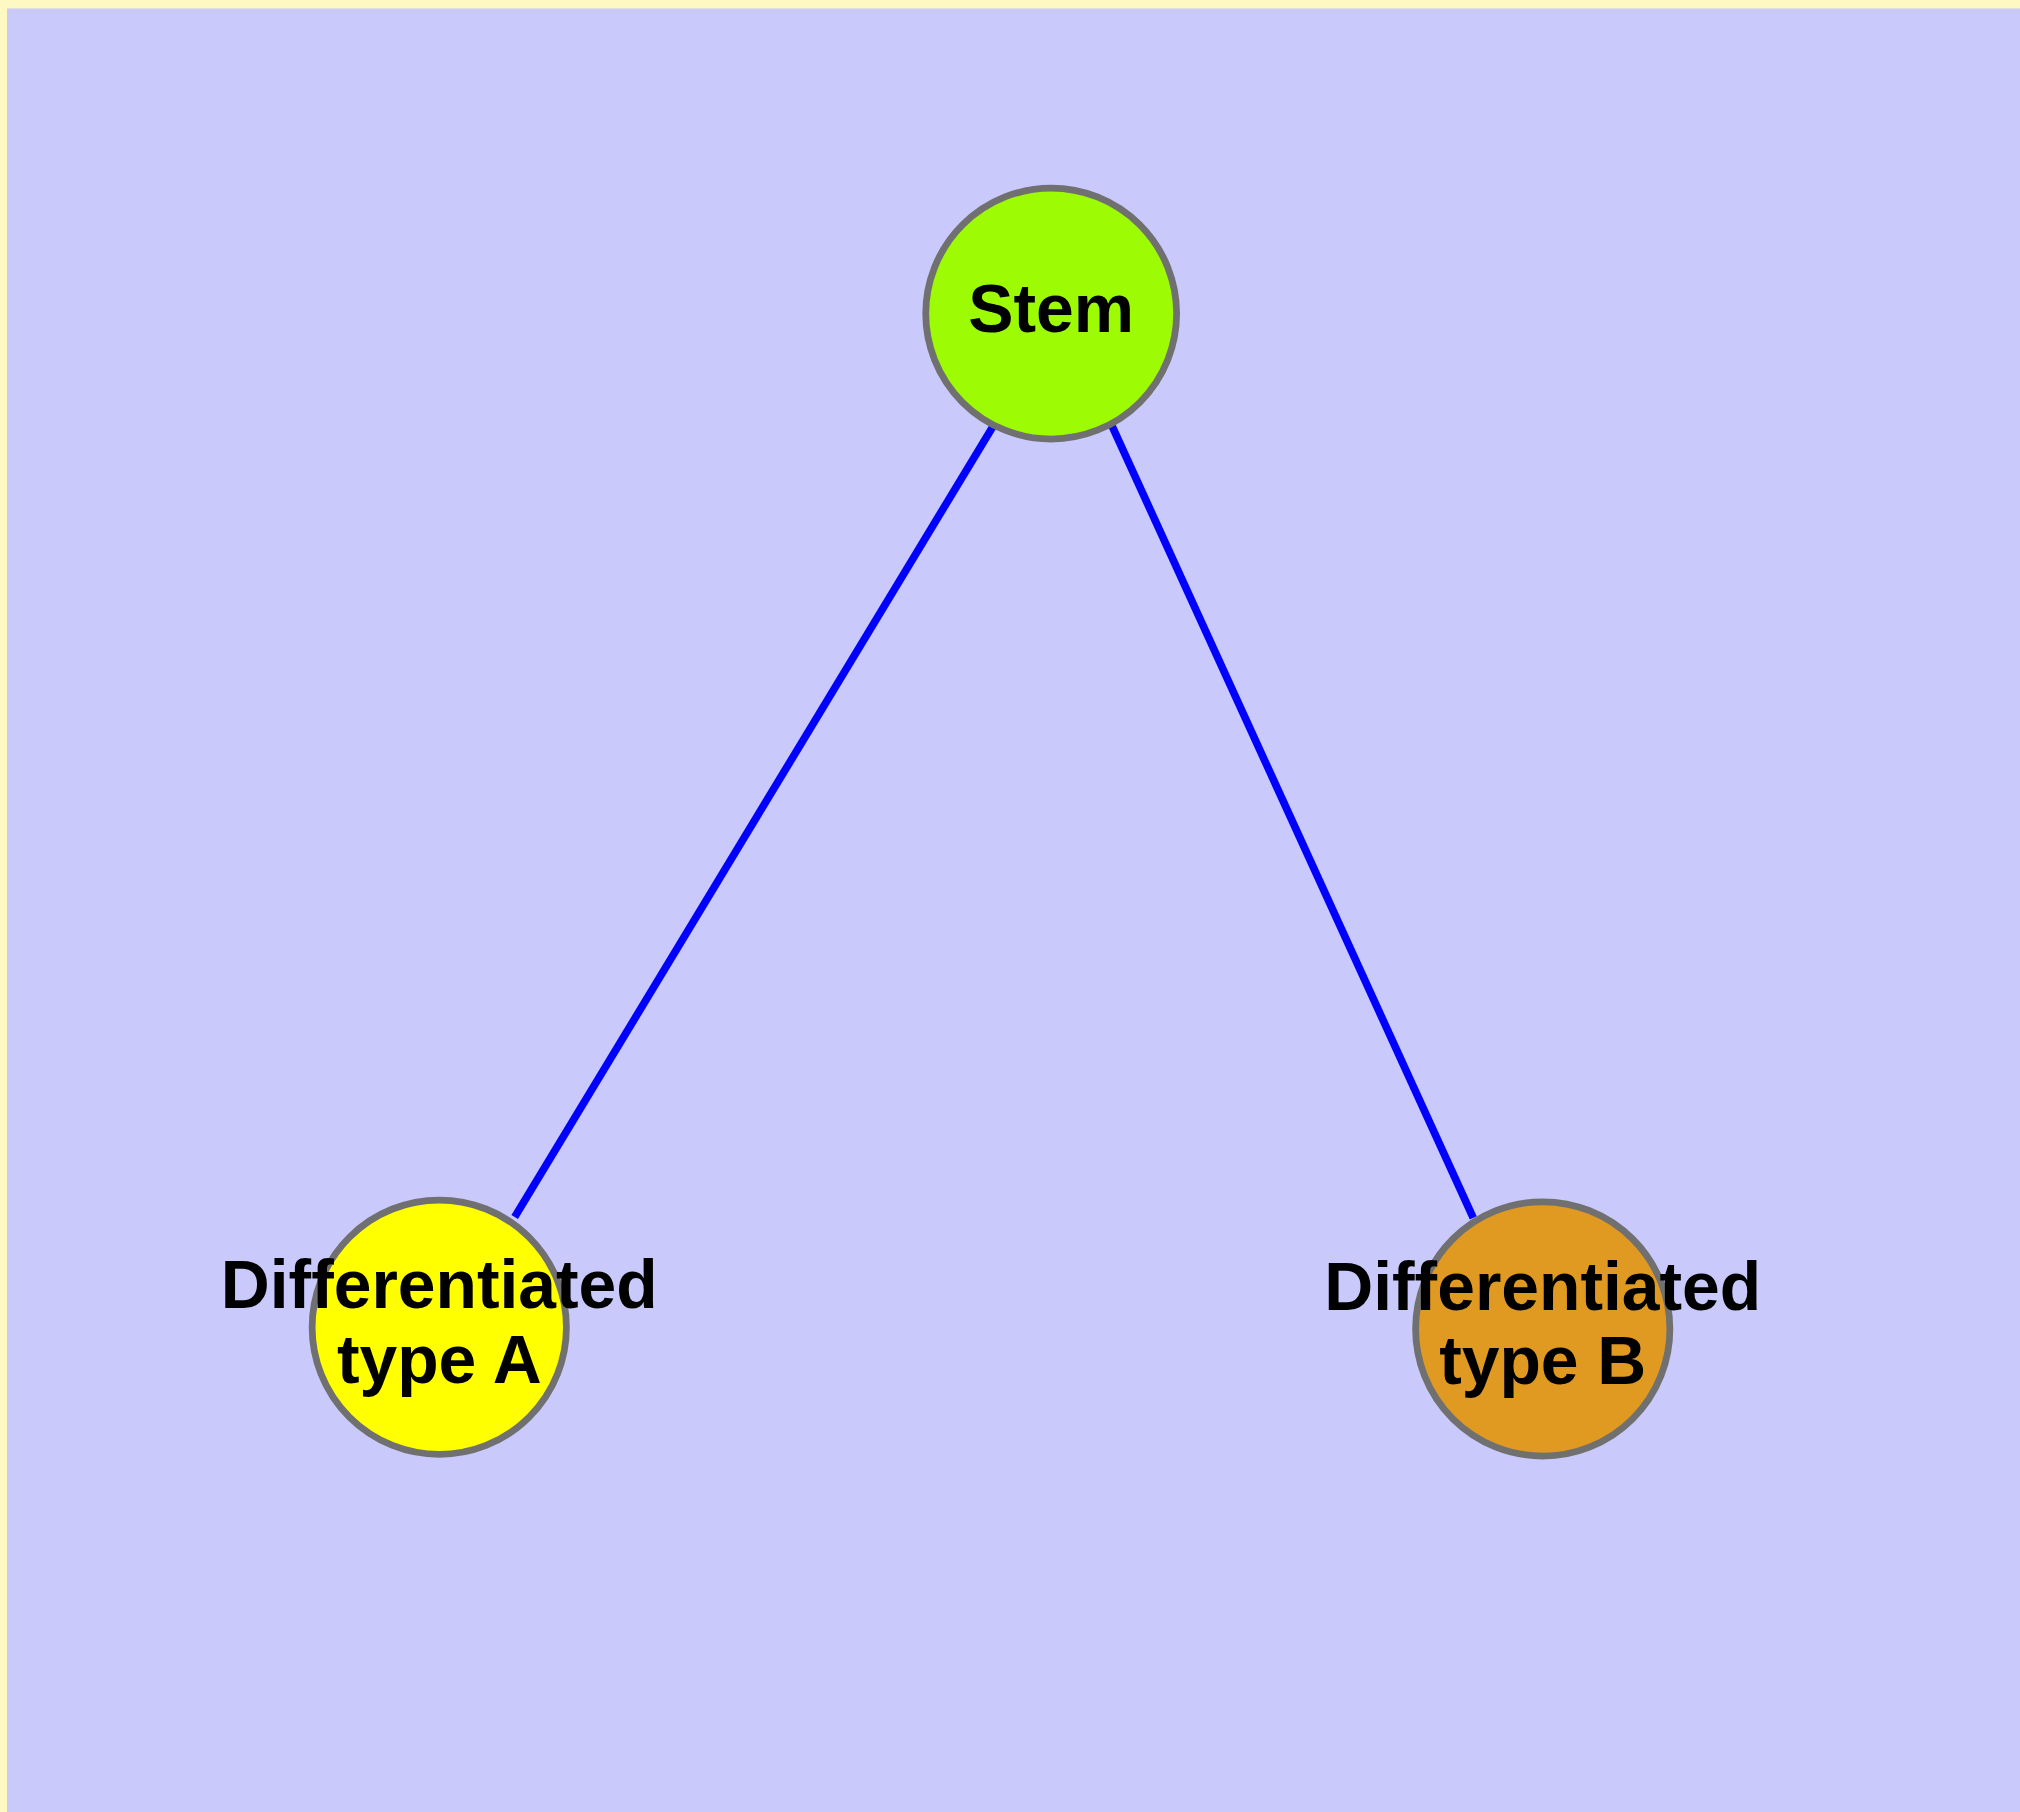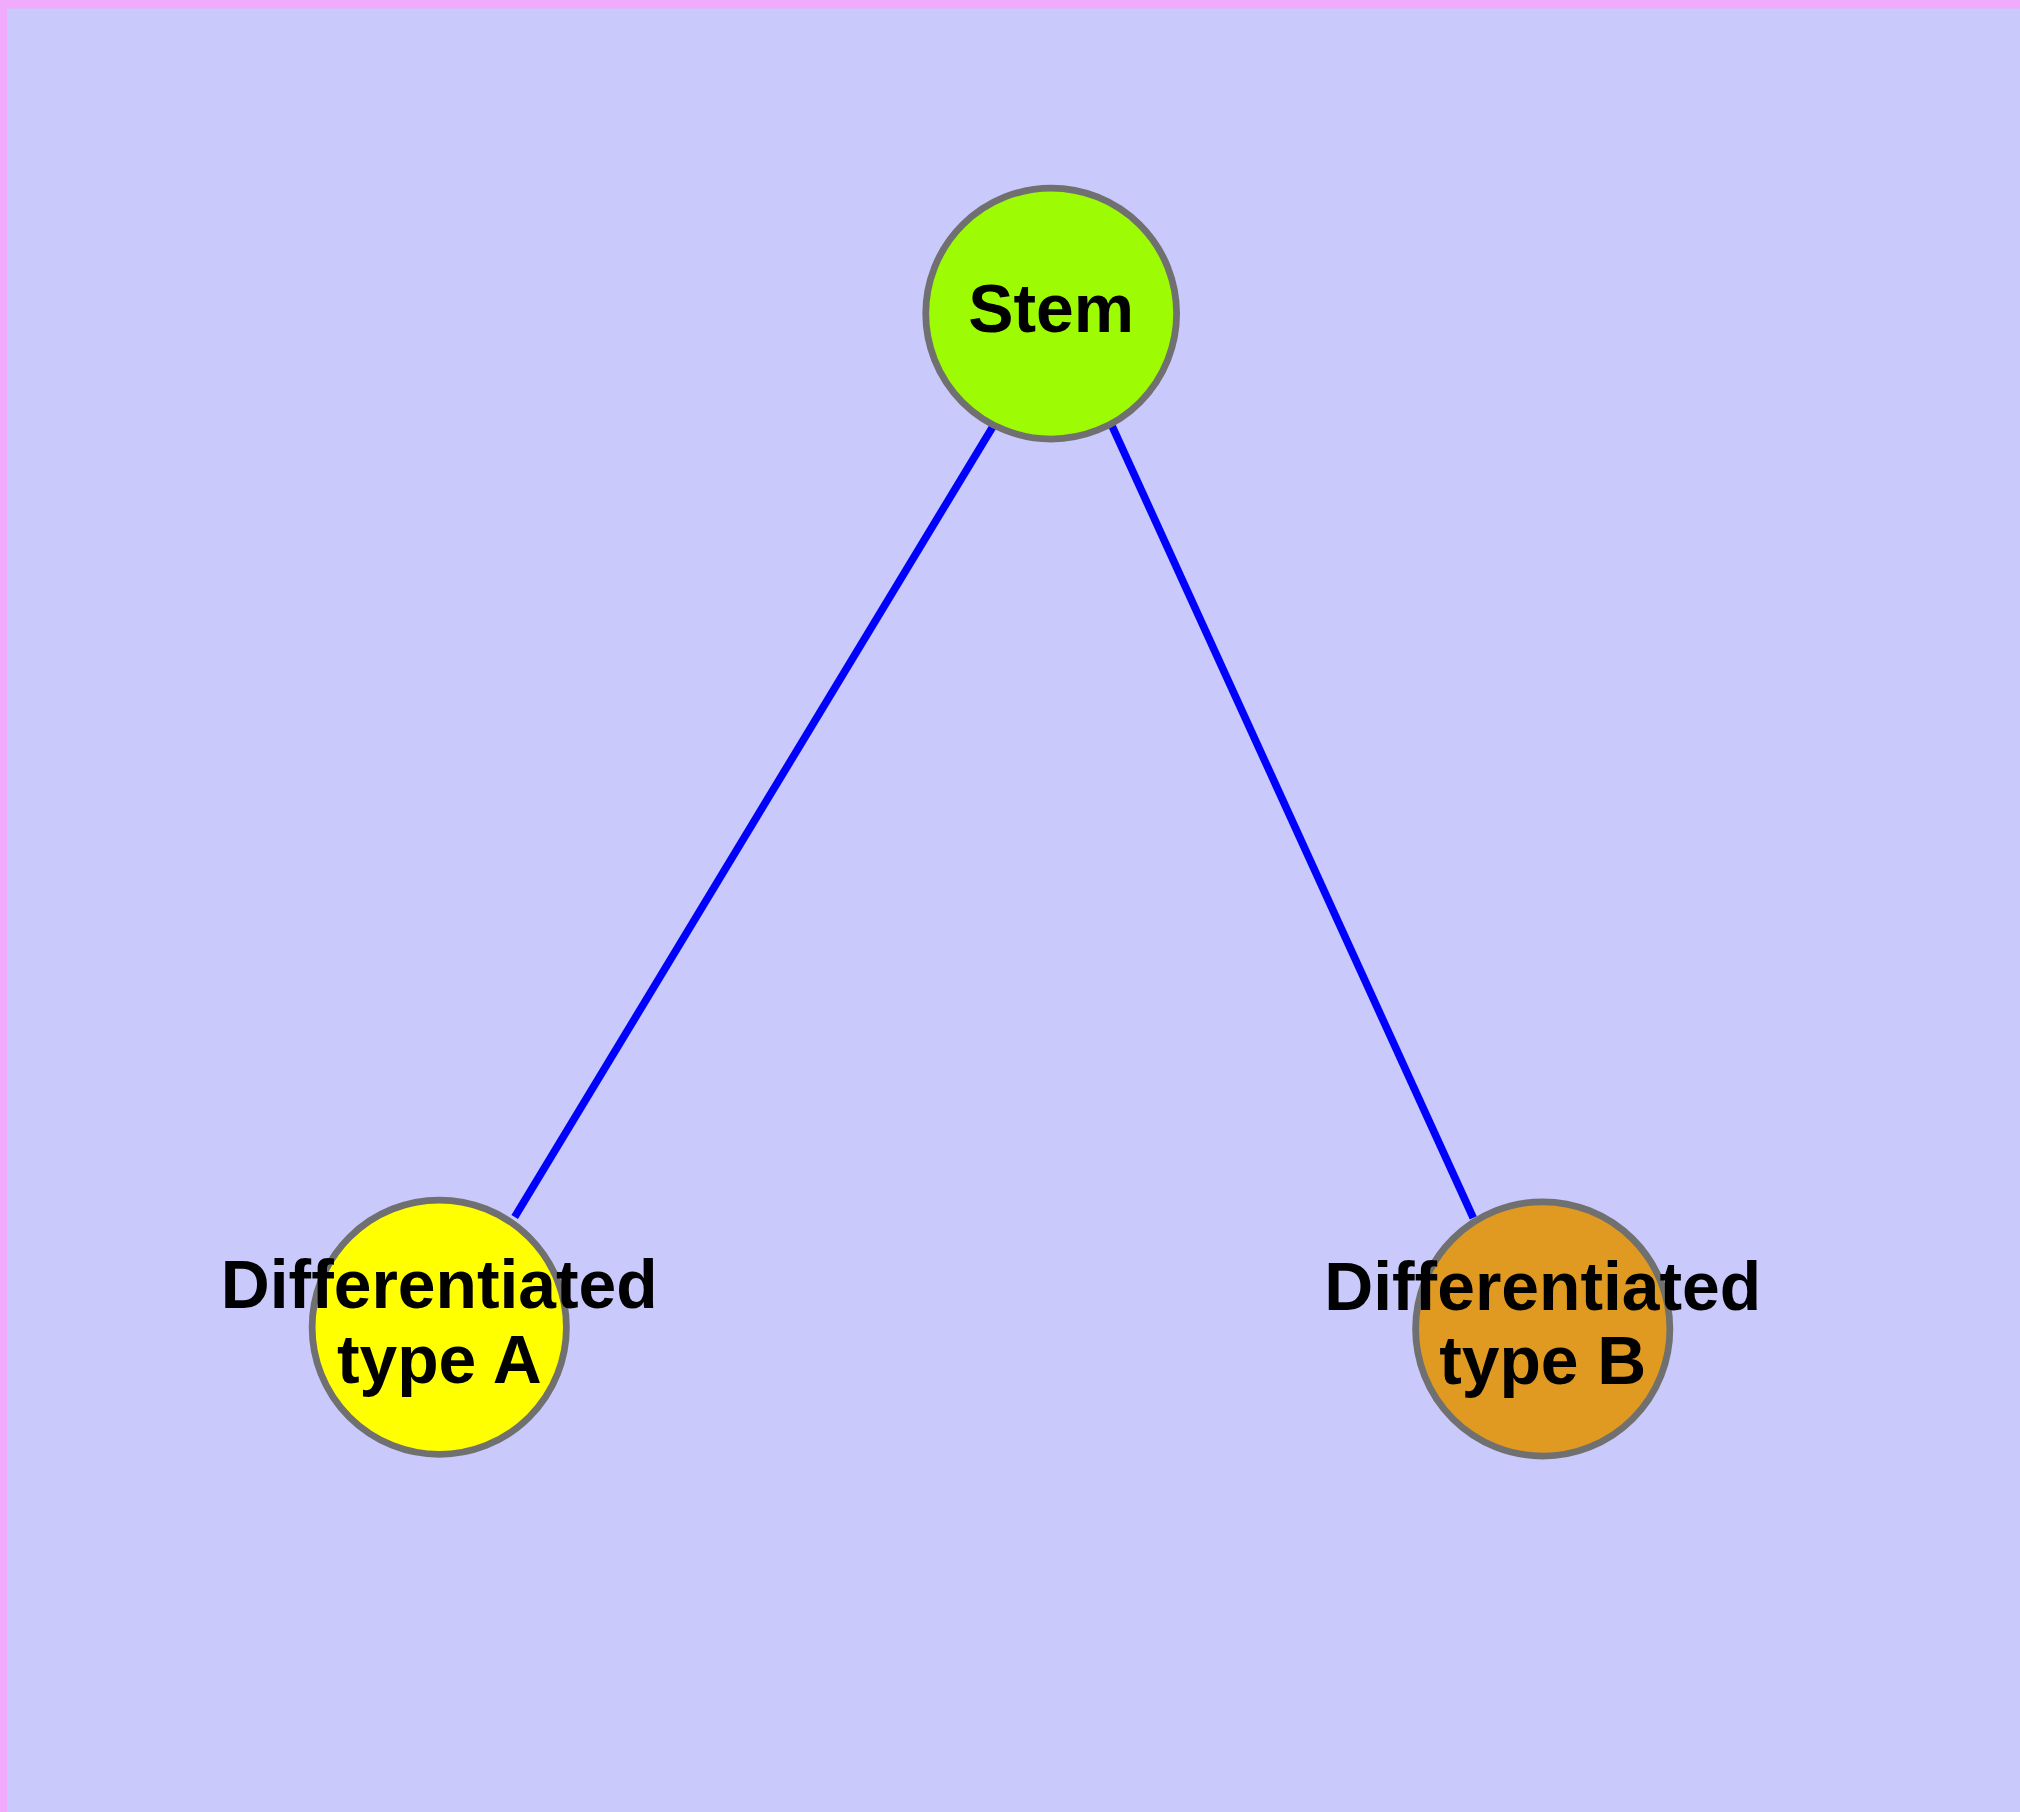--- a/index.html
+++ b/index.html
@@ -11,21 +11,21 @@
   body {
     width: 2021px;
     height: 1812px;
     overflow: hidden;
     font-family: "Liberation Sans", sans-serif;
   }
   #graph-canvas {
     position: relative;
     width: 2021px;
     height: 1812px;
-    background: #f0abfc;
+    background: #fef9c3;
   }
   #graph-svg {
     position: absolute;
     top: 0;
     left: 0;
     width: 2021px;
     height: 1812px;
     display: block;
   }
   .node-label {

